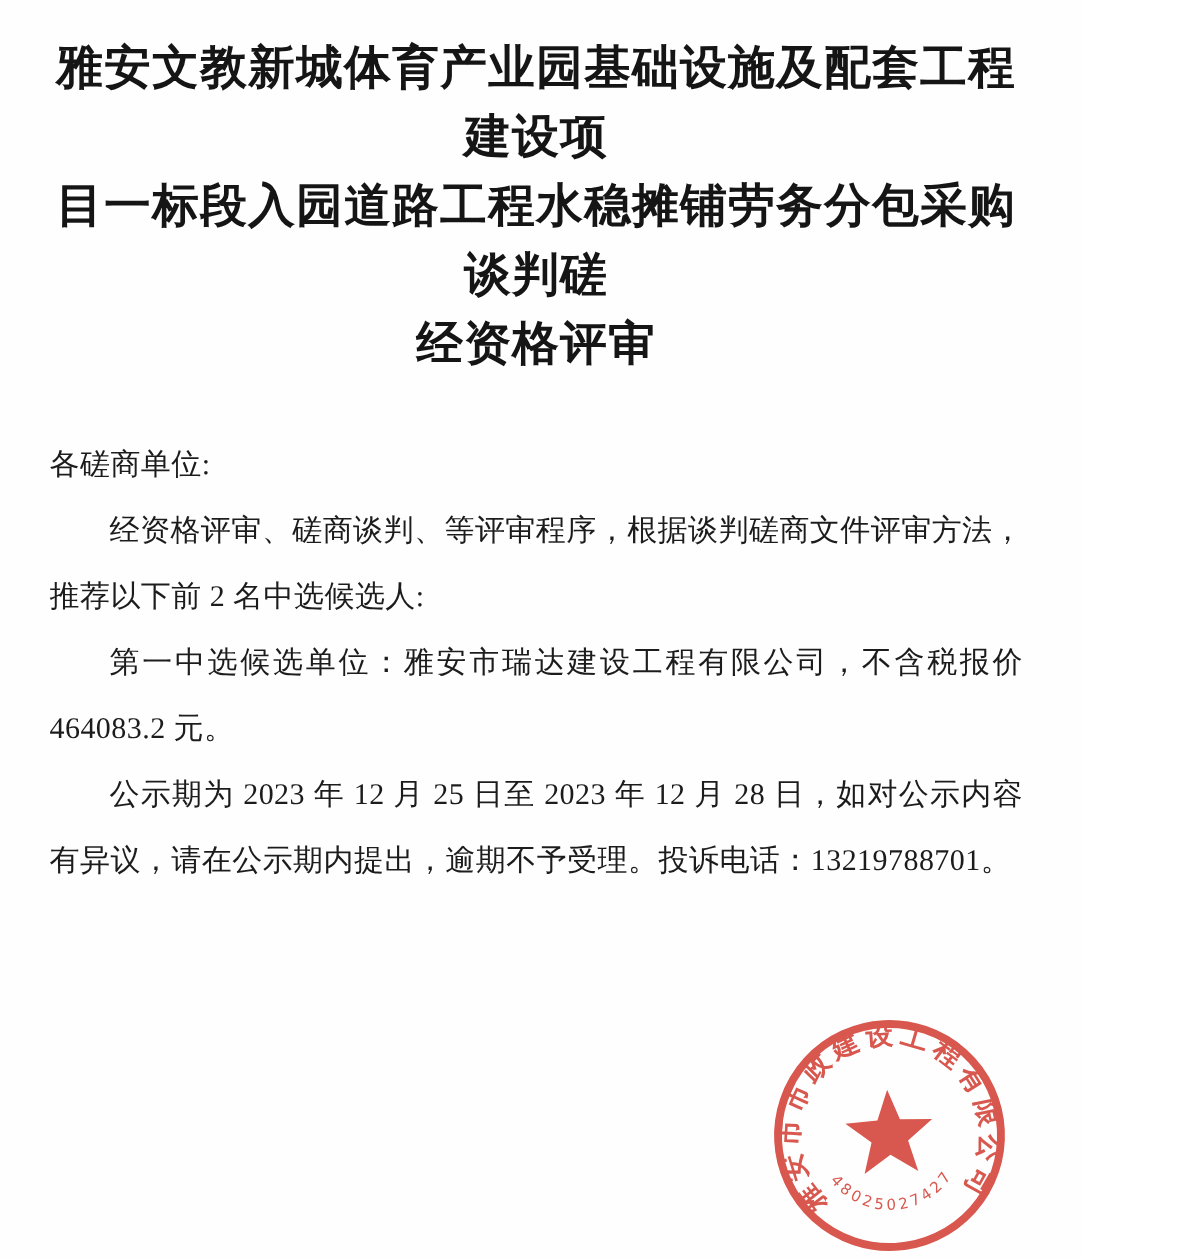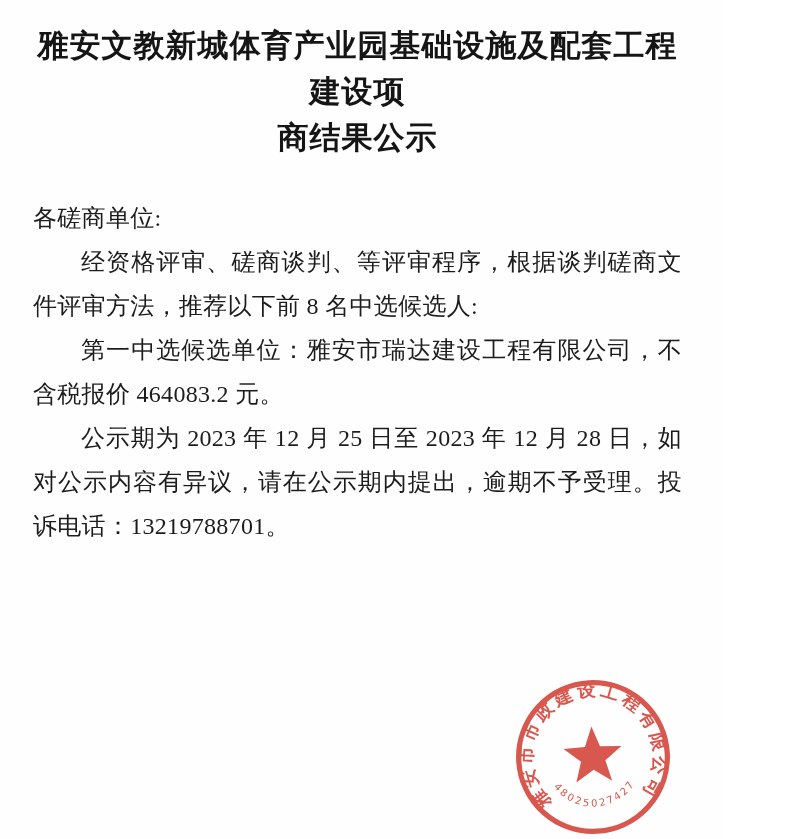--- a/index.html
+++ b/index.html
@@ -19,21 +19,21 @@
     text-align:center;
     font-family:"DejaVu Sans","Liberation Sans",sans-serif;
     font-weight:bold;
     font-size:31px;
     line-height:46px;
     letter-spacing:1px;
     color:#151515;
   }
   .body-text{
     margin-top:36px;
-    font-size:24px;
+    font-size:20px;
     line-height:44px;
     letter-spacing:0.3px;
     text-align:justify;
   }
   .para{margin:0;text-indent:2em;}
   .para.no-indent{text-indent:0;}
   .seal{
     position:absolute;
     left:512px;top:676px;
     width:162px;height:162px;
@@ -44,26 +44,27 @@
   .seal svg{width:100%;height:100%;}
 </style>
 </head>
 <body>
 
 <div class="page">
   <div class="content">
 
     <div class="doc-title">
       <div>雅安文教新城体育产业园基础设施及配套工程建设项</div>
-      <div>商结果公示</div>
+      <div>目一标段入园道路工程水稳摊铺劳务分包采购谈判磋</div>
+      <div>经资格评审</div>
     </div>
 
     <div class="body-text">
       <p class="para no-indent">各磋商单位:</p>
-      <p class="para">经资格评审、磋商谈判、等评审程序，根据谈判磋商文件评审方法，推荐以下前 8 名中选候选人:</p>
+      <p class="para">经资格评审、磋商谈判、等评审程序，根据谈判磋商文件评审方法，推荐以下前 2 名中选候选人:</p>
       <p class="para">第一中选候选单位：雅安市瑞达建设工程有限公司，不含税报价 464083.2 元。</p>
       <p class="para">公示期为 2023 年 12 月 25 日至 2023 年 12 月 28 日，如对公示内容有异议，请在公示期内提出，逾期不予受理。投诉电话：13219788701。</p>
     </div>
 
   </div>
 
   <div class="seal">
     <svg viewBox="0 0 170 170" aria-hidden="true">
       <defs>
         <path id="seal-arc" d="M 85,149 A 64,64 0 1 1 85,21 A 64,64 0 1 1 85,149" fill="none"></path>

